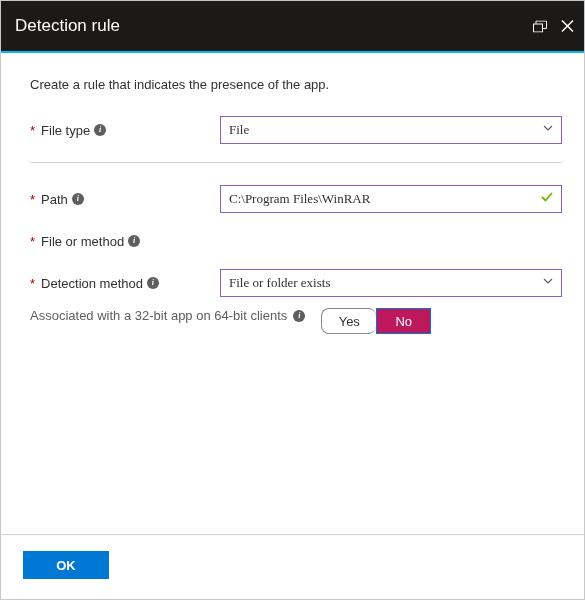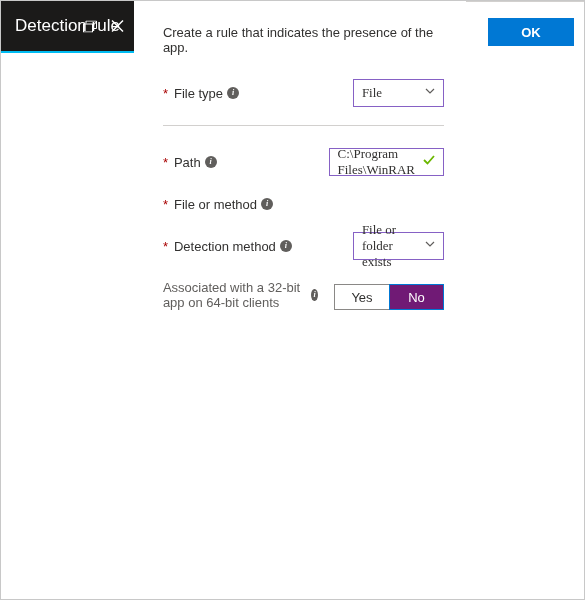--- a/index.html
+++ b/index.html
@@ -1,39 +1,39 @@
 <!DOCTYPE html>
 <html><head>
 <meta charset="utf-8">
 <style>
   * { box-sizing: border-box; margin: 0; padding: 0; }
   html, body { width: 585px; height: 600px; font-family: "Segoe UI", Arial, sans-serif; font-size: 13px; color: #323130; }
-  .window { width: 585px; height: 600px; border: 1px solid #c8c8c8; background: #fff; display: flex; flex-direction: row; }
+  .window { width: 585px; height: 600px; border: 1px solid #c8c8c8; background: #fff; display: flex; flex-direction: column; }
   .titlebar { background: #1b1a19; color: #fff; height: 52px; display: flex; align-items: center; padding: 0 14px; position: relative; border-bottom: 2px solid #00bcf2; }
   .titlebar .title { font-size: 17px; font-weight: 400; }
   .titlebar .controls { position: absolute; right: 10px; top: 50%; transform: translateY(-50%); display: flex; gap: 14px; align-items: center; }
   .titlebar .controls span { color: #fff; display: inline-flex; }
   .content { flex: 1; padding: 24px 22px 10px 29px; overflow: hidden; }
   .desc { font-size: 13px; color: #323130; margin-bottom: 20px; }
   .row { display: flex; align-items: center; min-height: 36px; margin-bottom: 6px; }
   .label-col { width: 190px; display: flex; align-items: center; gap: 4px; font-size: 13px; }
   .req { color: #a80000; margin-right: 2px; }
   .info-icon { width: 12px; height: 12px; border-radius: 50%; background: #605e5c; color: #fff; font-size: 8px; display: inline-flex; align-items: center; justify-content: center; font-style: italic; font-family: Georgia, serif; font-weight: bold; line-height: 1; }
   .field-col { flex: 1; position: relative; font-family: Liberation Serif, serif; }
   .select, .text-input { width: 100%; height: 28px; border: 1px solid #8661c5; background: #fff; padding: 0 28px 0 8px; font-size: 13px; color: #323130; display: flex; align-items: center; }
   .select { cursor: pointer; }
   .chevron { position: absolute; right: 8px; top: 50%; transform: translateY(-50%); pointer-events: none; }
   .check { position: absolute; right: 8px; top: 50%; transform: translateY(-50%); color: #6bb700; }
   .divider { border: none; border-top: 1px solid #d2d0ce; margin: 14px 0 18px 0; }
-  .assoc-row { display: flex; align-items: flex-end; margin-top: 16px; gap: 6px; }
+  .assoc-row { display: flex; align-items: flex-start; margin-top: 7px; gap: 6px; }
   .assoc-label { font-size: 13px; color: #605e5c; display: flex; align-items: center; gap: 6px; }
   .toggle { display: flex; margin-left: 10px; }
   .toggle .opt { width: 55px; height: 26px; display: flex; align-items: center; justify-content: center; font-size: 13px; border: 1px solid #8a8886; cursor: pointer; }
-  .toggle .opt.yes { background: #fff; color: #323130; border-right: none; }
-  .toggle .opt.no { background: #701a75; color: #fff; border-color: #0078d4; }
+  .toggle .opt.yes { background: #fff; color: #323130; border-right: none; border-radius: 8px; }
+  .toggle .opt.no { background: #be185d; color: #fff; border-color: #0078d4; }
   .footer { border-top: 1px solid #d2d0ce; padding: 16px 10px 20px 22px; }
   .ok-btn { background: #0078d4; color: #fff; border: none; height: 28px; width: 86px; font-size: 13px; font-weight: 600; cursor: pointer; }
 </style>
 </head>
 <body>
 
 <div class="window">
 
   <div class="titlebar">
     <div class="title">Detection rule</div>

